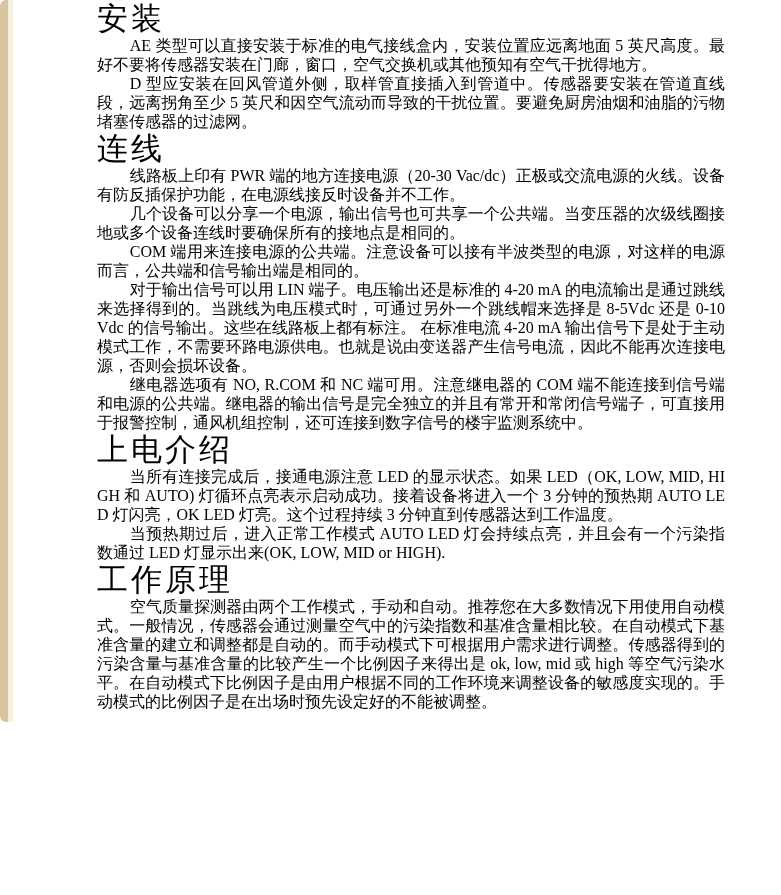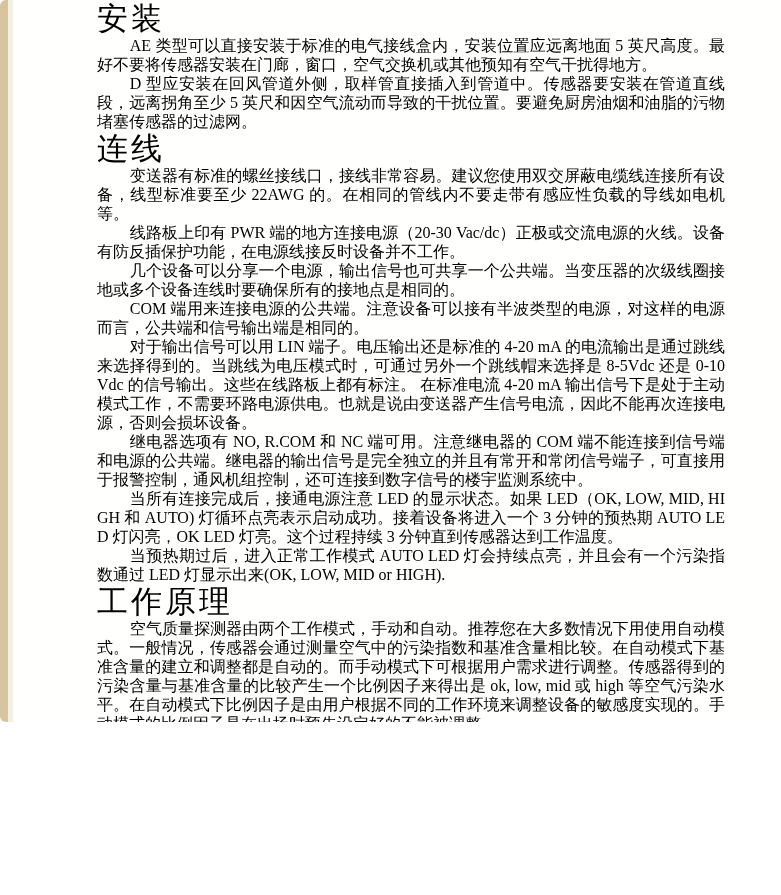--- a/index.html
+++ b/index.html
@@ -58,24 +58,24 @@
 </head>
 <body>
 
 <div class="page">
   <div class="gutter"></div>
   <main class="content" id="doc">
       <h1 class="sec-heading">安装</h1>
       <p class="para"><b>AE</b><span> 类型可以直接安装于标准的电气接线盒内，安装位置应远离地面 </span><b>5</b><span> 英尺高度。最好不要将传感器安装在门廊，窗口，空气交换机或其他预知有空气干扰得地方。</span></p>
       <p class="para"><b>D</b><span> 型应安装在回风管道外侧，取样管直接插入到管道中。传感器要安装在管道直线段，远离拐角至少 </span><b>5</b><span> 英尺和因空气流动而导致的干扰位置。要避免厨房油烟和油脂的污物堵塞传感器的过滤网。</span></p>
       <h1 class="sec-heading">连线</h1>
-      <p class="para"><span>变送器有标准的螺丝接线口，接线非常容易。建议您使用双交屏蔽电缆线连接所有设备，线型标准要至少 </span><b>22AWG</b><span> 的。在相同的管线内不要走带有感应性负载的导线如电机等。</span></p>
       <p class="para"><span>线路板上印有 </span><b>PWR</b><span> 端的地方连接电源（</span><b>20-30 Vac/dc</b><span>）正极或交流电源的火线。设备有防反插保护功能，在电源线接反时设备并不工作。</span></p>
       <p class="para"><span>几个设备可以分享一个电源，输出信号也可共享一个公共端。当变压器的次级线圈接地或多个设备连线时要确保所有的接地点是相同的。</span></p>
       <p class="para"><b>COM</b><span> 端用来连接电源的公共端。注意设备可以接有半波类型的电源，对这样的电源而言，公共端和信号输出端是相同的。</span></p>
       <p class="para"><span>对于输出信号可以用 </span><b>LIN</b><span> 端子。电压输出还是标准的 </span><b>4-20 mA</b><span> 的电流输出是通过跳线来选择得到的。当跳线为电压模式时，可通过另外一个跳线帽来选择是 </span><b>8-5Vdc</b><span> 还是 </span><b>0-10Vdc</b><span> 的信号输出。这些在线路板上都有标注。 在标准电流 </span><b>4-20 mA</b><span> 输出信号下是处于主动模式工作，不需要环路电源供电。也就是说由变送器产生信号电流，因此不能再次连接电源，否则会损坏设备。</span></p>
       <p class="para"><span>继电器选项有 </span><b>NO, R.COM 和 NC</b><span> 端可用。注意继电器的 </span><b>COM</b><span> 端不能连接到信号端和电源的公共端。继电器的输出信号是完全独立的并且有常开和常闭信号端子，可直接用于报警控制，通风机组控制，还可连接到数字信号的楼宇监测系统中。</span></p>
+      <h1 class="sec-heading">上电介绍</h1>
       <p class="para"><span>当所有连接完成后，接通电源注意 </span><b>LED</b><span> 的显示状态。如果 </span><b>LED（OK, LOW, MID, HIGH 和 AUTO)</b><span> 灯循环点亮表示启动成功。接着设备将进入一个 </span><b>3</b><span> 分钟的预热期 </span><b>AUTO LED</b><span> 灯闪亮，</span><b>OK LED</b><span> 灯亮。这个过程持续 </span><b>3</b><span> 分钟直到传感器达到工作温度。</span></p>
       <p class="para"><span>当预热期过后，进入正常工作模式  </span><b>AUTO LED</b><span> 灯会持续点亮，并且会有一个污染指数通过 </span><b>LED</b><span> 灯显示出来</span><b>(OK, LOW, MID or HIGH).</b></p>
       <h1 class="sec-heading">工作原理</h1>
       <p class="para"><span>空气质量探测器由两个工作模式，手动和自动。推荐您在大多数情况下用使用自动模式。一般情况，传感器会通过测量空气中的污染指数和基准含量相比较。在自动模式下基准含量的建立和调整都是自动的。而手动模式下可根据用户需求进行调整。传感器得到的污染含量与基准含量的比较产生一个比例因子来得出是  </span><b>ok, low, mid 或 high</b><span> 等空气污染水平。在自动模式下比例因子是由用户根据不同的工作环境来调整设备的敏感度实现的。手动模式的比例因子是在出场时预先设定好的不能被调整。</span></p>
     </main>
 </div>
 
 </body></html>

